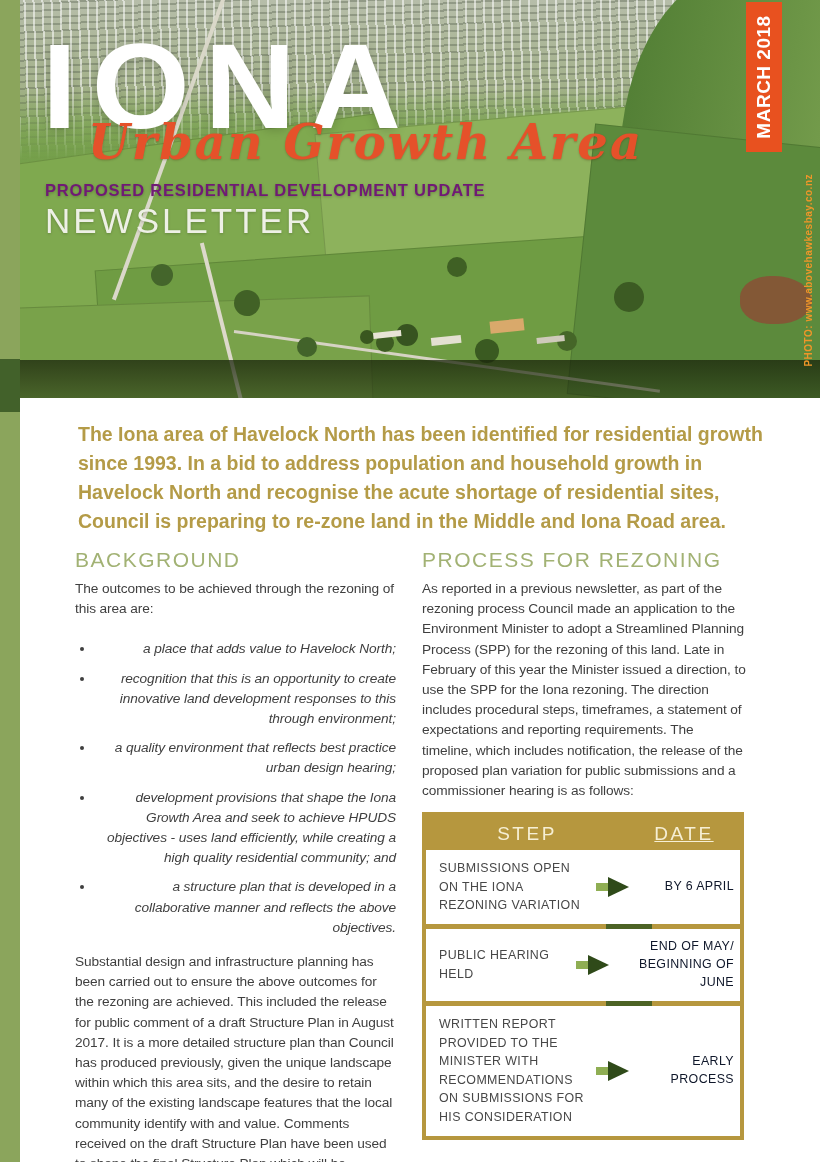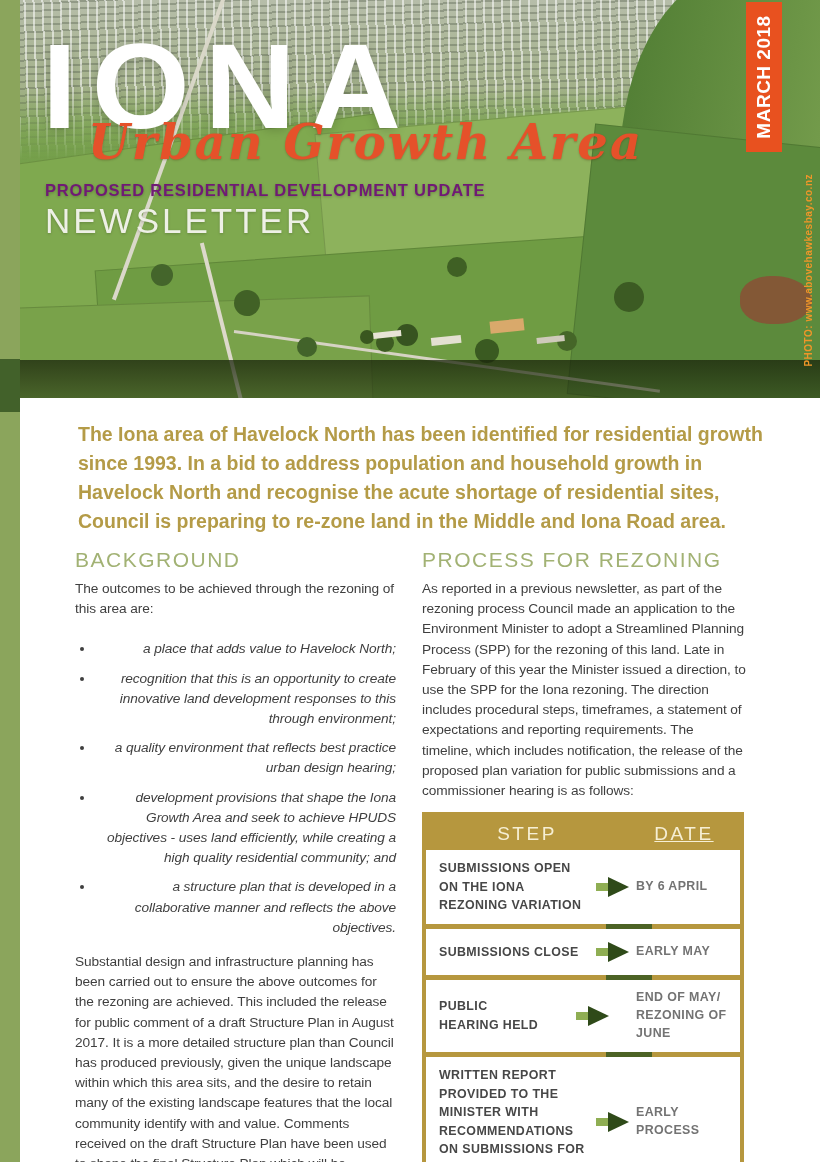--- a/index.html
+++ b/index.html
@@ -79,25 +79,25 @@
 
   
   .step-table{margin-top:11px;width:322px;box-sizing:border-box;background:#b6973e;padding:4px;}
   .thead{display:flex;height:29px;align-items:flex-end;color:#f6efd4;font-size:19px;
      letter-spacing:2.5px;font-weight:400;}
   .thead .h-step{flex:1;text-align:center;}
   .thead .h-date{width:112px;text-align:center;text-decoration:underline;}
   .trow{background:#ffffff;display:flex;align-items:center;margin-top:5px;position:relative;
      padding:9px 6px 9px 13px;box-sizing:border-box;}
   .trow .bar{position:absolute;top:-5px;left:180px;width:46px;height:5px;background:#4c6325;}
-  .c-step{flex:1;font-size:12.4px;font-weight:bold;letter-spacing:.4px;color:#474747;
+  .c-step{flex:1;font-size:12.4px;font-weight:normal;letter-spacing:.4px;color:#474747;
      line-height:1.5;}
   .c-arrow{width:46px;display:flex;justify-content:center;}
-  .c-date{width:98px;text-align:left;font-size:12.4px;font-weight:bold;letter-spacing:.4px;
-     color:#737373;line-height:1.45;}
+  .c-date{width:98px;text-align:right;font-size:12.4px;font-weight:normal;letter-spacing:.4px;
+     color:#0f172a;line-height:1.45;}
 </style>
 </head>
 <body>
 
 <div class="page">
 
   <div class="sidebar"></div>
 
   <div class="photo">
     <div class="town"></div>
@@ -163,42 +163,31 @@
           <div class="c-step">SUBMISSIONS OPEN ON THE IONA REZONING VARIATION</div>
           <div class="c-arrow">
             <svg width="34" height="22" viewBox="0 0 34 22">
                 <rect x="0" y="7" width="14" height="8" fill="#8fae53"></rect>
                 <polygon points="12,1 33,11 12,21" fill="#2f4a19"></polygon>
               </svg>
           </div>
           <div class="c-date">BY 6 APRIL</div>
         </div>
 
-        <div class="trow" style="min-height:46px;">
-          <span class="bar"></span>
-          <div class="c-step">SUBMISSIONS CLOSE</div>
-          <div class="c-arrow">
-            <svg width="34" height="22" viewBox="0 0 34 22">
-                <rect x="0" y="7" width="14" height="8" fill="#8fae53"></rect>
-                <polygon points="12,1 33,11 12,21" fill="#2f4a19"></polygon>
-              </svg>
-          </div>
-          <div class="c-date">EARLY MAY</div>
-        </div>
 
         <div class="trow" style="min-height:50px;gap:20px;">
           <span class="bar"></span>
           <div class="c-step">PUBLIC HEARING HELD</div>
           <div class="c-arrow">
             <svg width="34" height="22" viewBox="0 0 34 22">
                 <rect x="0" y="7" width="14" height="8" fill="#8fae53"></rect>
                 <polygon points="12,1 33,11 12,21" fill="#2f4a19"></polygon>
               </svg>
           </div>
-          <div class="c-date">END OF MAY/ REZONING OF JUNE</div>
+          <div class="c-date">END OF MAY/ BEGINNING OF JUNE</div>
         </div>
 
         <div class="trow" style="min-height:92px;">
           <span class="bar"></span>
           <div class="c-step">WRITTEN REPORT PROVIDED TO THE MINISTER WITH RECOMMENDATIONS ON SUBMISSIONS FOR HIS CONSIDERATION</div>
           <div class="c-arrow">
             <svg width="34" height="22" viewBox="0 0 34 22">
                 <rect x="0" y="7" width="14" height="8" fill="#8fae53"></rect>
                 <polygon points="12,1 33,11 12,21" fill="#2f4a19"></polygon>
               </svg>

